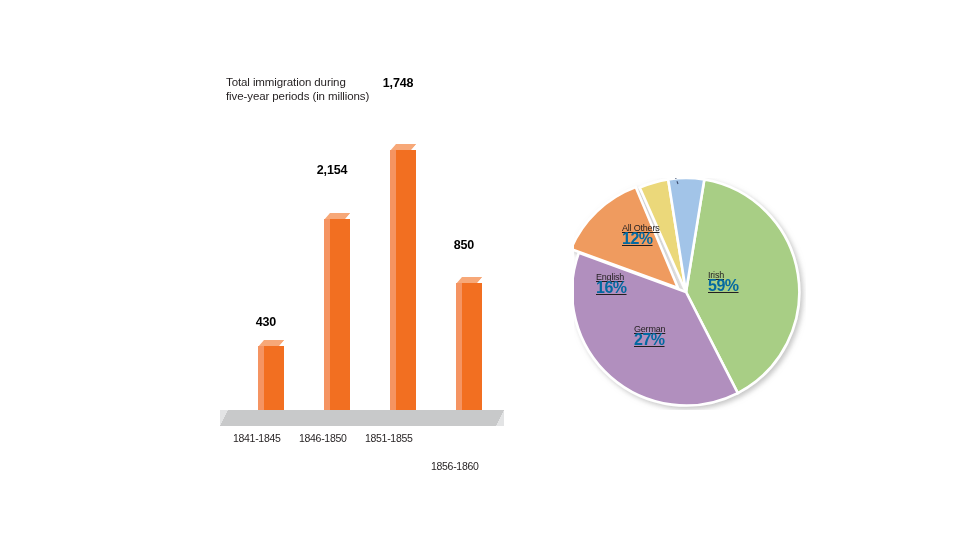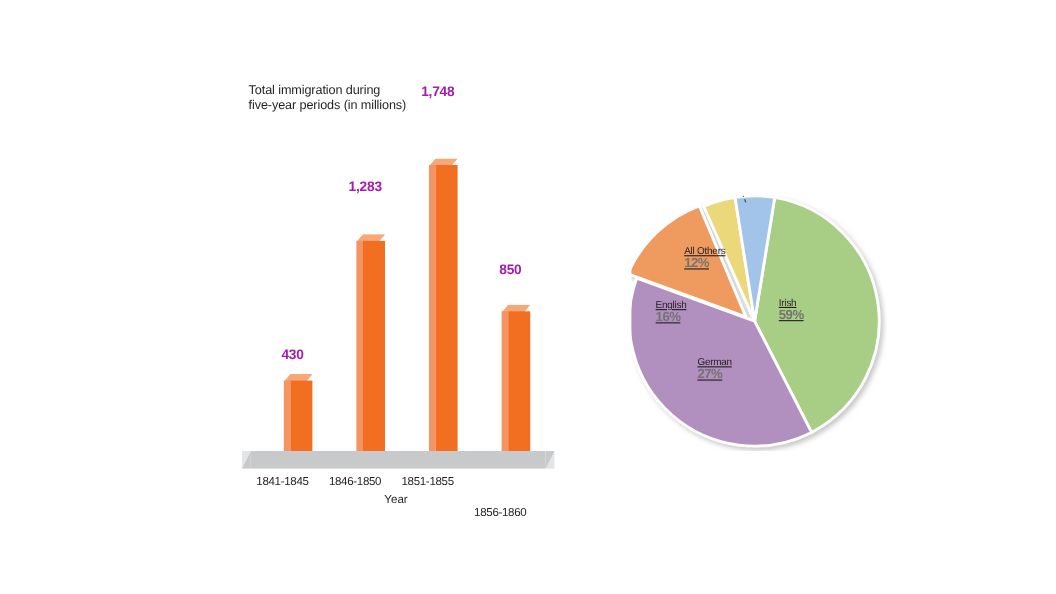--- a/index.html
+++ b/index.html
@@ -43,41 +43,41 @@
     position:absolute;left:0;top:-6px;width:26px;height:7px;
     background:#f7a878;
     clip-path:polygon(0 100%,6px 0,100% 0,calc(100% - 6px) 100%);
   }
   .bar .top .cap{
     position:absolute;left:6px;top:0;width:20px;height:7px;
     background:#f7a878;
   }
   .bar-value{
     position:absolute;width:70px;text-align:center;
-    font-size:12.5px;font-weight:bold;color:#a21caf;letter-spacing:-0.2px;
+    font-size:12.5px;font-weight:bold;color:#000000;letter-spacing:-0.2px;
   }
   .x-label{
     position:absolute;width:76px;text-align:left;top:372px;
     font-size:10.5px;color:#231f20;letter-spacing:-0.3px;
   }
   .axis-title{
     position:absolute;left:0;top:388px;width:300px;text-align:center;
     font-size:10.5px;color:#231f20;
   }
 
   
   #pie-chart{position:absolute;left:560px;top:120px;width:260px;height:300px;}
   .pie-wrap{position:absolute;left:14px;top:58px;width:232px;height:232px;}
   .pie-svg{position:absolute;left:0;top:0;}
   .pie-label{
     position:absolute;color:#231f20;
     font-size:9px;line-height:10px;letter-spacing:-0.2px;text-decoration:underline;
   }
   .pie-label .pct{
-    display:block;font-size:12px;font-weight:bold;color:#737373;
+    display:block;font-size:16px;font-weight:bold;color:#0369a1;
     letter-spacing:-0.5px;margin-top:1px;
   }
   .callout{
     position:absolute;left:52px;top:0px;width:120px;text-align:center;
     font-size:9px;line-height:10.5px;color:#231f20;letter-spacing:-0.2px;
   }
   .callout .pct{
     display:block;font-size:17px;font-weight:bold;color:#000;margin-top:2px;
     letter-spacing:-0.5px;
   }
@@ -88,21 +88,21 @@
 <div class="stage">
 
   <div id="bar-chart">
 
     <div class="bar-title">
       <span>Total immigration during</span><br>
       <span>five-year periods (in millions)</span>
     </div>
 
     <div class="bar-value" style="left:21px;top:255px;">430</div>
-    <div class="bar-value" style="left:87px;top:103px;">1,283</div>
+    <div class="bar-value" style="left:87px;top:103px;">2,154</div>
     <div class="bar-value" style="left:153px;top:16px;">1,748</div>
     <div class="bar-value" style="left:219px;top:178px;">850</div>
 
     <div class="bar" style="left:48px;height:64px;bottom:60px;">
       <div class="top">
           <div class="cap"></div>
         </div>
       <div class="side"></div>
       <div class="front"></div>
     </div>
@@ -128,21 +128,20 @@
       <div class="front"></div>
     </div>
 
     <div class="platform"></div>
 
     <div class="x-label" style="left:23px;">1841-1845</div>
     <div class="x-label" style="left:89px;">1846-1850</div>
     <div class="x-label" style="left:155px;">1851-1855</div>
     <div class="x-label" style="left:221px;margin-top:28px;">1856-1860</div>
 
-    <div class="axis-title">Year</div>
   </div>
 
   <div id="pie-chart">
 
     <div class="pie-wrap">
       <svg class="pie-svg" width="232" height="232" viewBox="0 0 232 232">
         <defs>
           <filter id="sh" x="-20%" y="-20%" width="150%" height="150%">
             <feDropShadow dx="2.5" dy="2.5" stdDeviation="2.5" flood-color="#999" flood-opacity="0.55"></feDropShadow>
           </filter>

